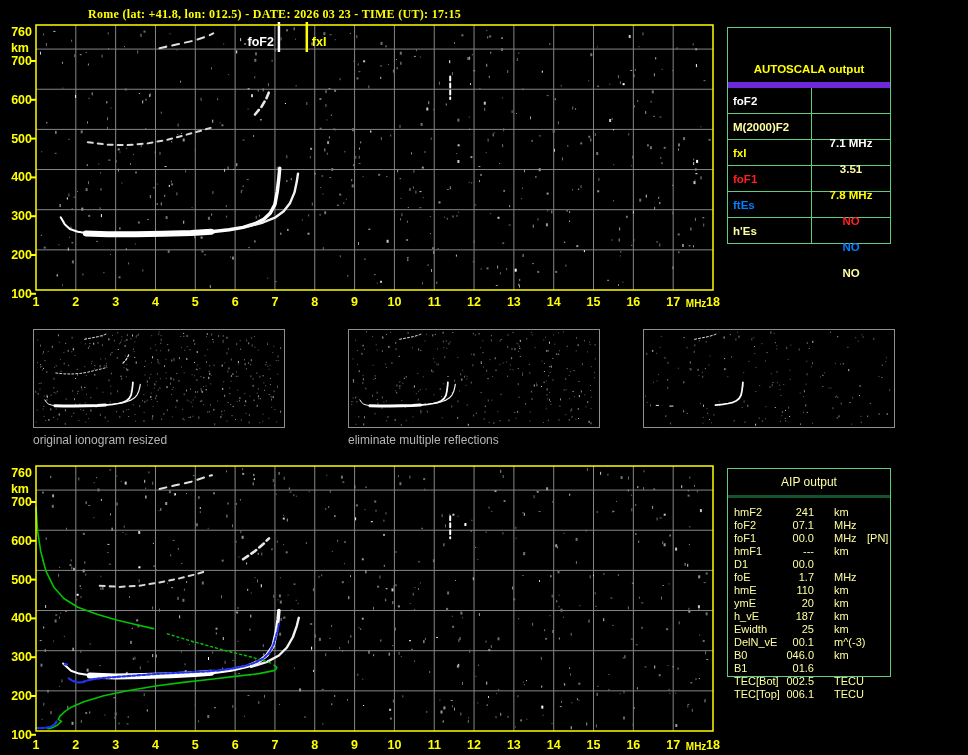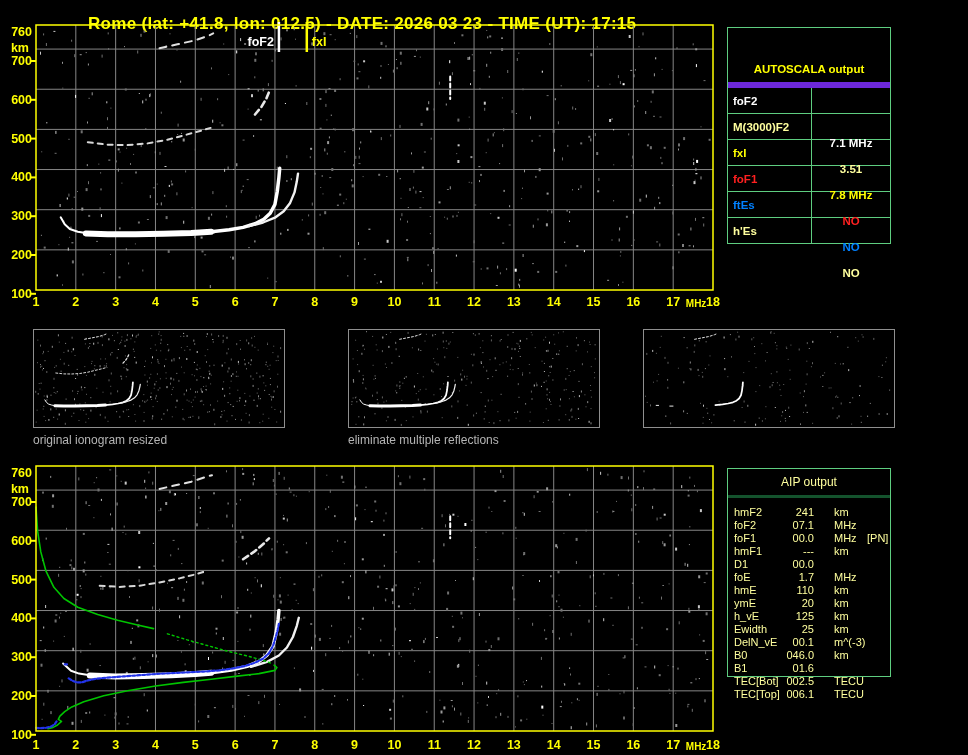--- a/index.html
+++ b/index.html
@@ -1,19 +1,19 @@
 <!DOCTYPE html>
 <html><head>
 <meta charset="utf-8">
 <style>
   html,body{margin:0;padding:0;background:#000;}
   .screen{position:relative;width:968px;height:755px;background:#000;overflow:hidden;
           font-family:"Liberation Sans","DejaVu Sans",sans-serif;}
-  .title{position:absolute;left:88px;top:14px;color:#ffff00;font-size:17px;font-weight:bold;
-         letter-spacing:.3px;white-space:nowrap;}
+  .title{position:absolute;left:88px;top:7px;color:#ffff00;font-size:12px;font-weight:bold;
+         letter-spacing:.3px;white-space:nowrap;font-family:Liberation Serif, serif;}
   #plots-svg{position:absolute;left:0;top:0;}
   .thumb{position:absolute;top:329px;}
   .thumb-frame{width:250px;height:97px;border:1px solid #8f8f8f;background:#000;}
   .thumb-frame svg{display:block;}
   .thumb-caption{margin-top:5px;color:#b5b5b5;font-size:12px;}
   .autoscala-panel{position:absolute;left:727px;top:27px;width:162px;background:#000;
           border:1px solid #5ecd80;font-weight:bold;font-size:11.5px;}
   .at-header{height:26px;line-height:27px;text-align:center;color:#ffff00;border-bottom:6px solid #6d28d9;margin-top:28px;}
   .at-row{display:flex;height:25px;line-height:26px;border-bottom:1px solid #5ecd80;}
   .at-row:last-child{border-bottom:none;}
@@ -2222,21 +2222,21 @@
       </div>
   </div>
   <div class="autoscala-panel">
     <div class="at-header">AUTOSCALA output</div>
     <div id="at-rows">
         <div class="at-row">
           <div class="at-label" style="color: rgb(255, 255, 255);">foF2</div>
           <div class="at-value" style="color: rgb(255, 255, 255);">7.1 MHz</div>
         </div>
         <div class="at-row">
-          <div class="at-label" style="color: rgb(255, 255, 158);">M(3000)F2</div>
+          <div class="at-label" style="color: rgb(255, 255, 158);">M(2000)F2</div>
           <div class="at-value" style="color: rgb(255, 255, 158);">3.51</div>
         </div>
         <div class="at-row">
           <div class="at-label" style="color: rgb(255, 255, 0);">fxI</div>
           <div class="at-value" style="color: rgb(255, 255, 0);">7.8 MHz</div>
         </div>
         <div class="at-row">
           <div class="at-label" style="color: rgb(255, 32, 32);">foF1</div>
           <div class="at-value" style="color: rgb(255, 32, 32);">NO</div>
         </div>
@@ -2296,21 +2296,21 @@
           <div class="aip-extra"></div>
         </div>
         <div class="aip-row">
           <div class="aip-name">ymE</div>
           <div class="aip-value">20</div>
           <div class="aip-unit">km</div>
           <div class="aip-extra"></div>
         </div>
         <div class="aip-row">
           <div class="aip-name">h_vE</div>
-          <div class="aip-value">125</div>
+          <div class="aip-value">187</div>
           <div class="aip-unit">km</div>
           <div class="aip-extra"></div>
         </div>
         <div class="aip-row">
           <div class="aip-name">Ewidth</div>
           <div class="aip-value">25</div>
           <div class="aip-unit">km</div>
           <div class="aip-extra"></div>
         </div>
         <div class="aip-row">

